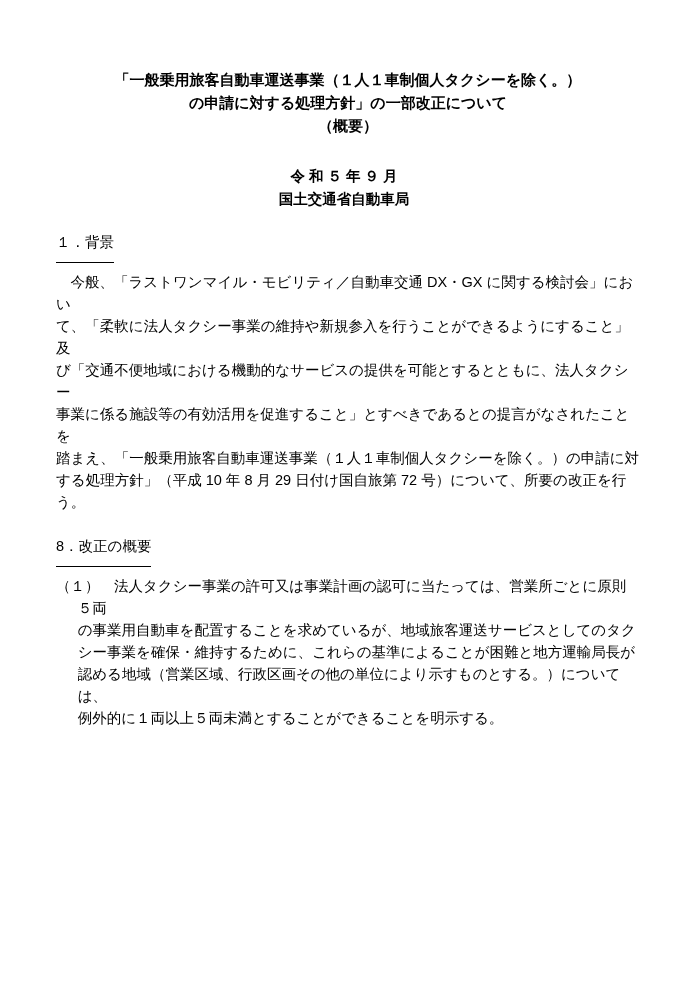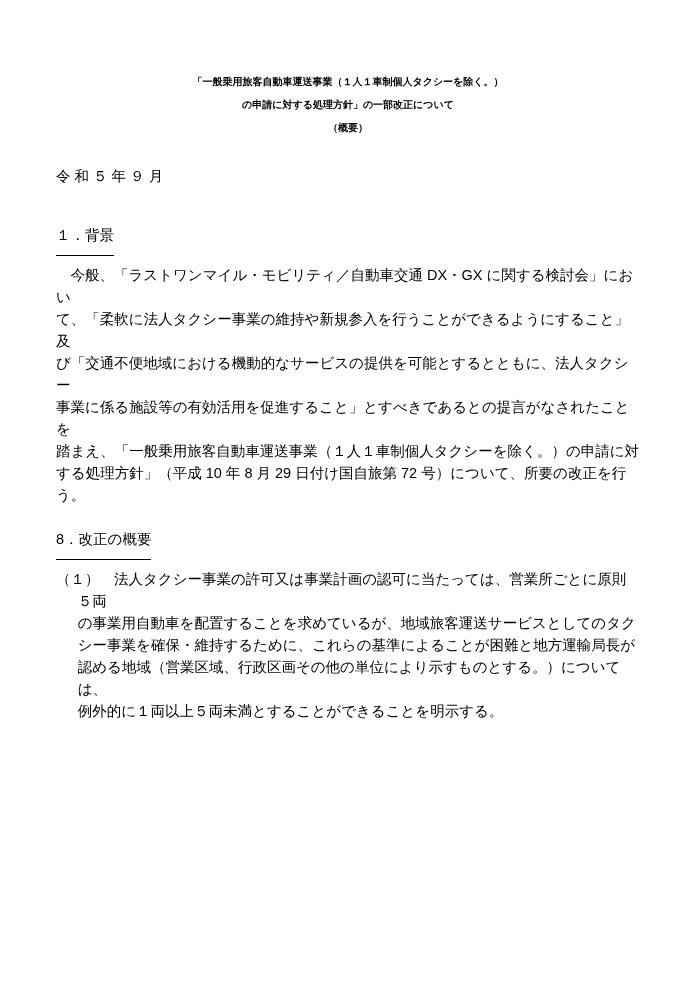--- a/index.html
+++ b/index.html
@@ -20,29 +20,31 @@
     box-sizing: border-box;
     width: 700px;
     height: 1001px;
     padding: 70px 60px 0 56px;
     background: #ffffff;
   }
   .doc-title {
     white-space: pre-line;
     text-align: center;
     font-weight: bold;
-    font-size: 10px;
+    font-size: 15px;
     line-height: 23px;
     margin-bottom: 26px;
+    font-family: Liberation Mono, monospace;
   }
   .byline {
-    text-align: left;
+    text-align: center;
     padding-right: 8px;
-    margin-bottom: 36px;
+    margin-bottom: 20px;
     line-height: 23px;
+    font-weight: bold;
   }
   .section-heading {
     margin: 0 0 8px 0;
   }
   .section-heading .hd-text {
     display: inline-block;
     border-bottom: 1.5px solid #000;
     padding-bottom: 9px;
   }
   .para {
@@ -63,20 +65,21 @@
 <body>
 
 <div class="page">
 
   <div class="doc-title">「一般乗用旅客自動車運送事業（１人１車制個人タクシーを除く。）
 の申請に対する処理方針」の一部改正について
 （概要）</div>
 
   <div class="byline">
     <div>令 和 ５ 年 ９ 月</div>
+    <div>国土交通省自動車局</div>
   </div>
 
   <div class="section section-background">
     <div class="section-heading">
       <span class="hd-text">１．背景</span>
     </div>
     <div class="para">　今般、「ラストワンマイル・モビリティ／自動車交通 DX・GX に関する検討会」におい
 て、「柔軟に法人タクシー事業の維持や新規参入を行うことができるようにすること」及
 び「交通不便地域における機動的なサービスの提供を可能とするとともに、法人タクシー
 事業に係る施設等の有効活用を促進すること」とすべきであるとの提言がなされたことを

